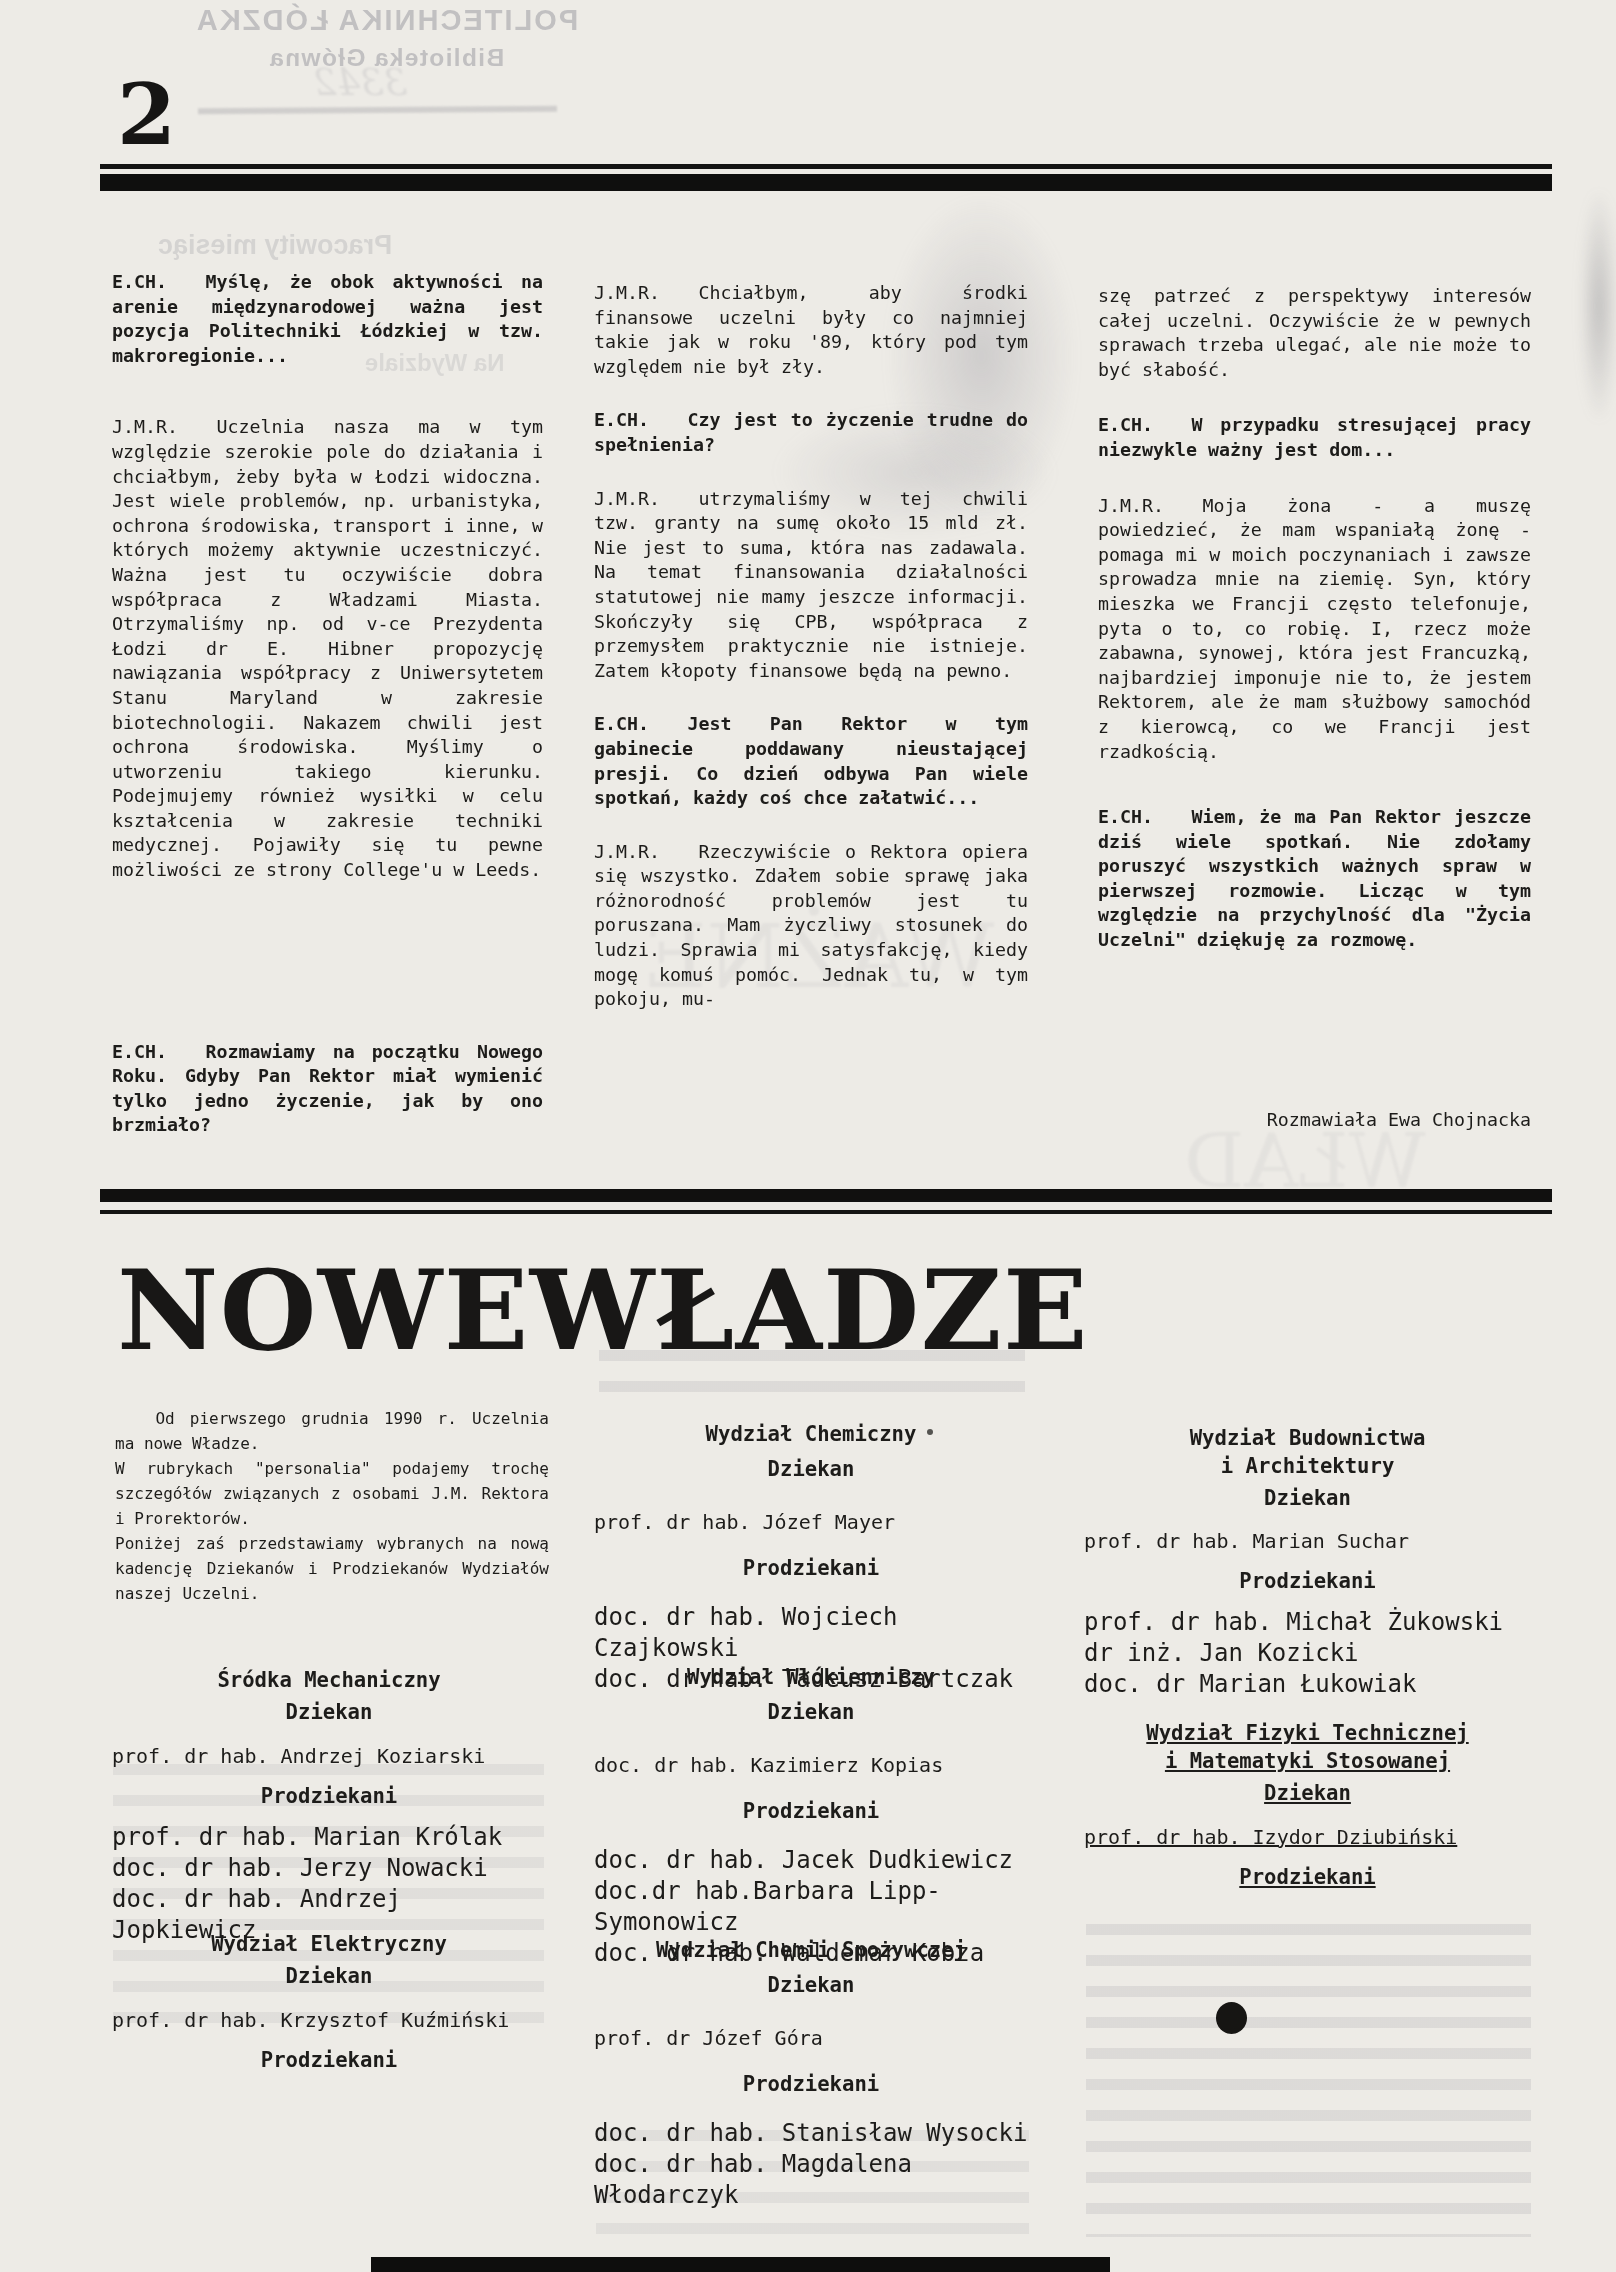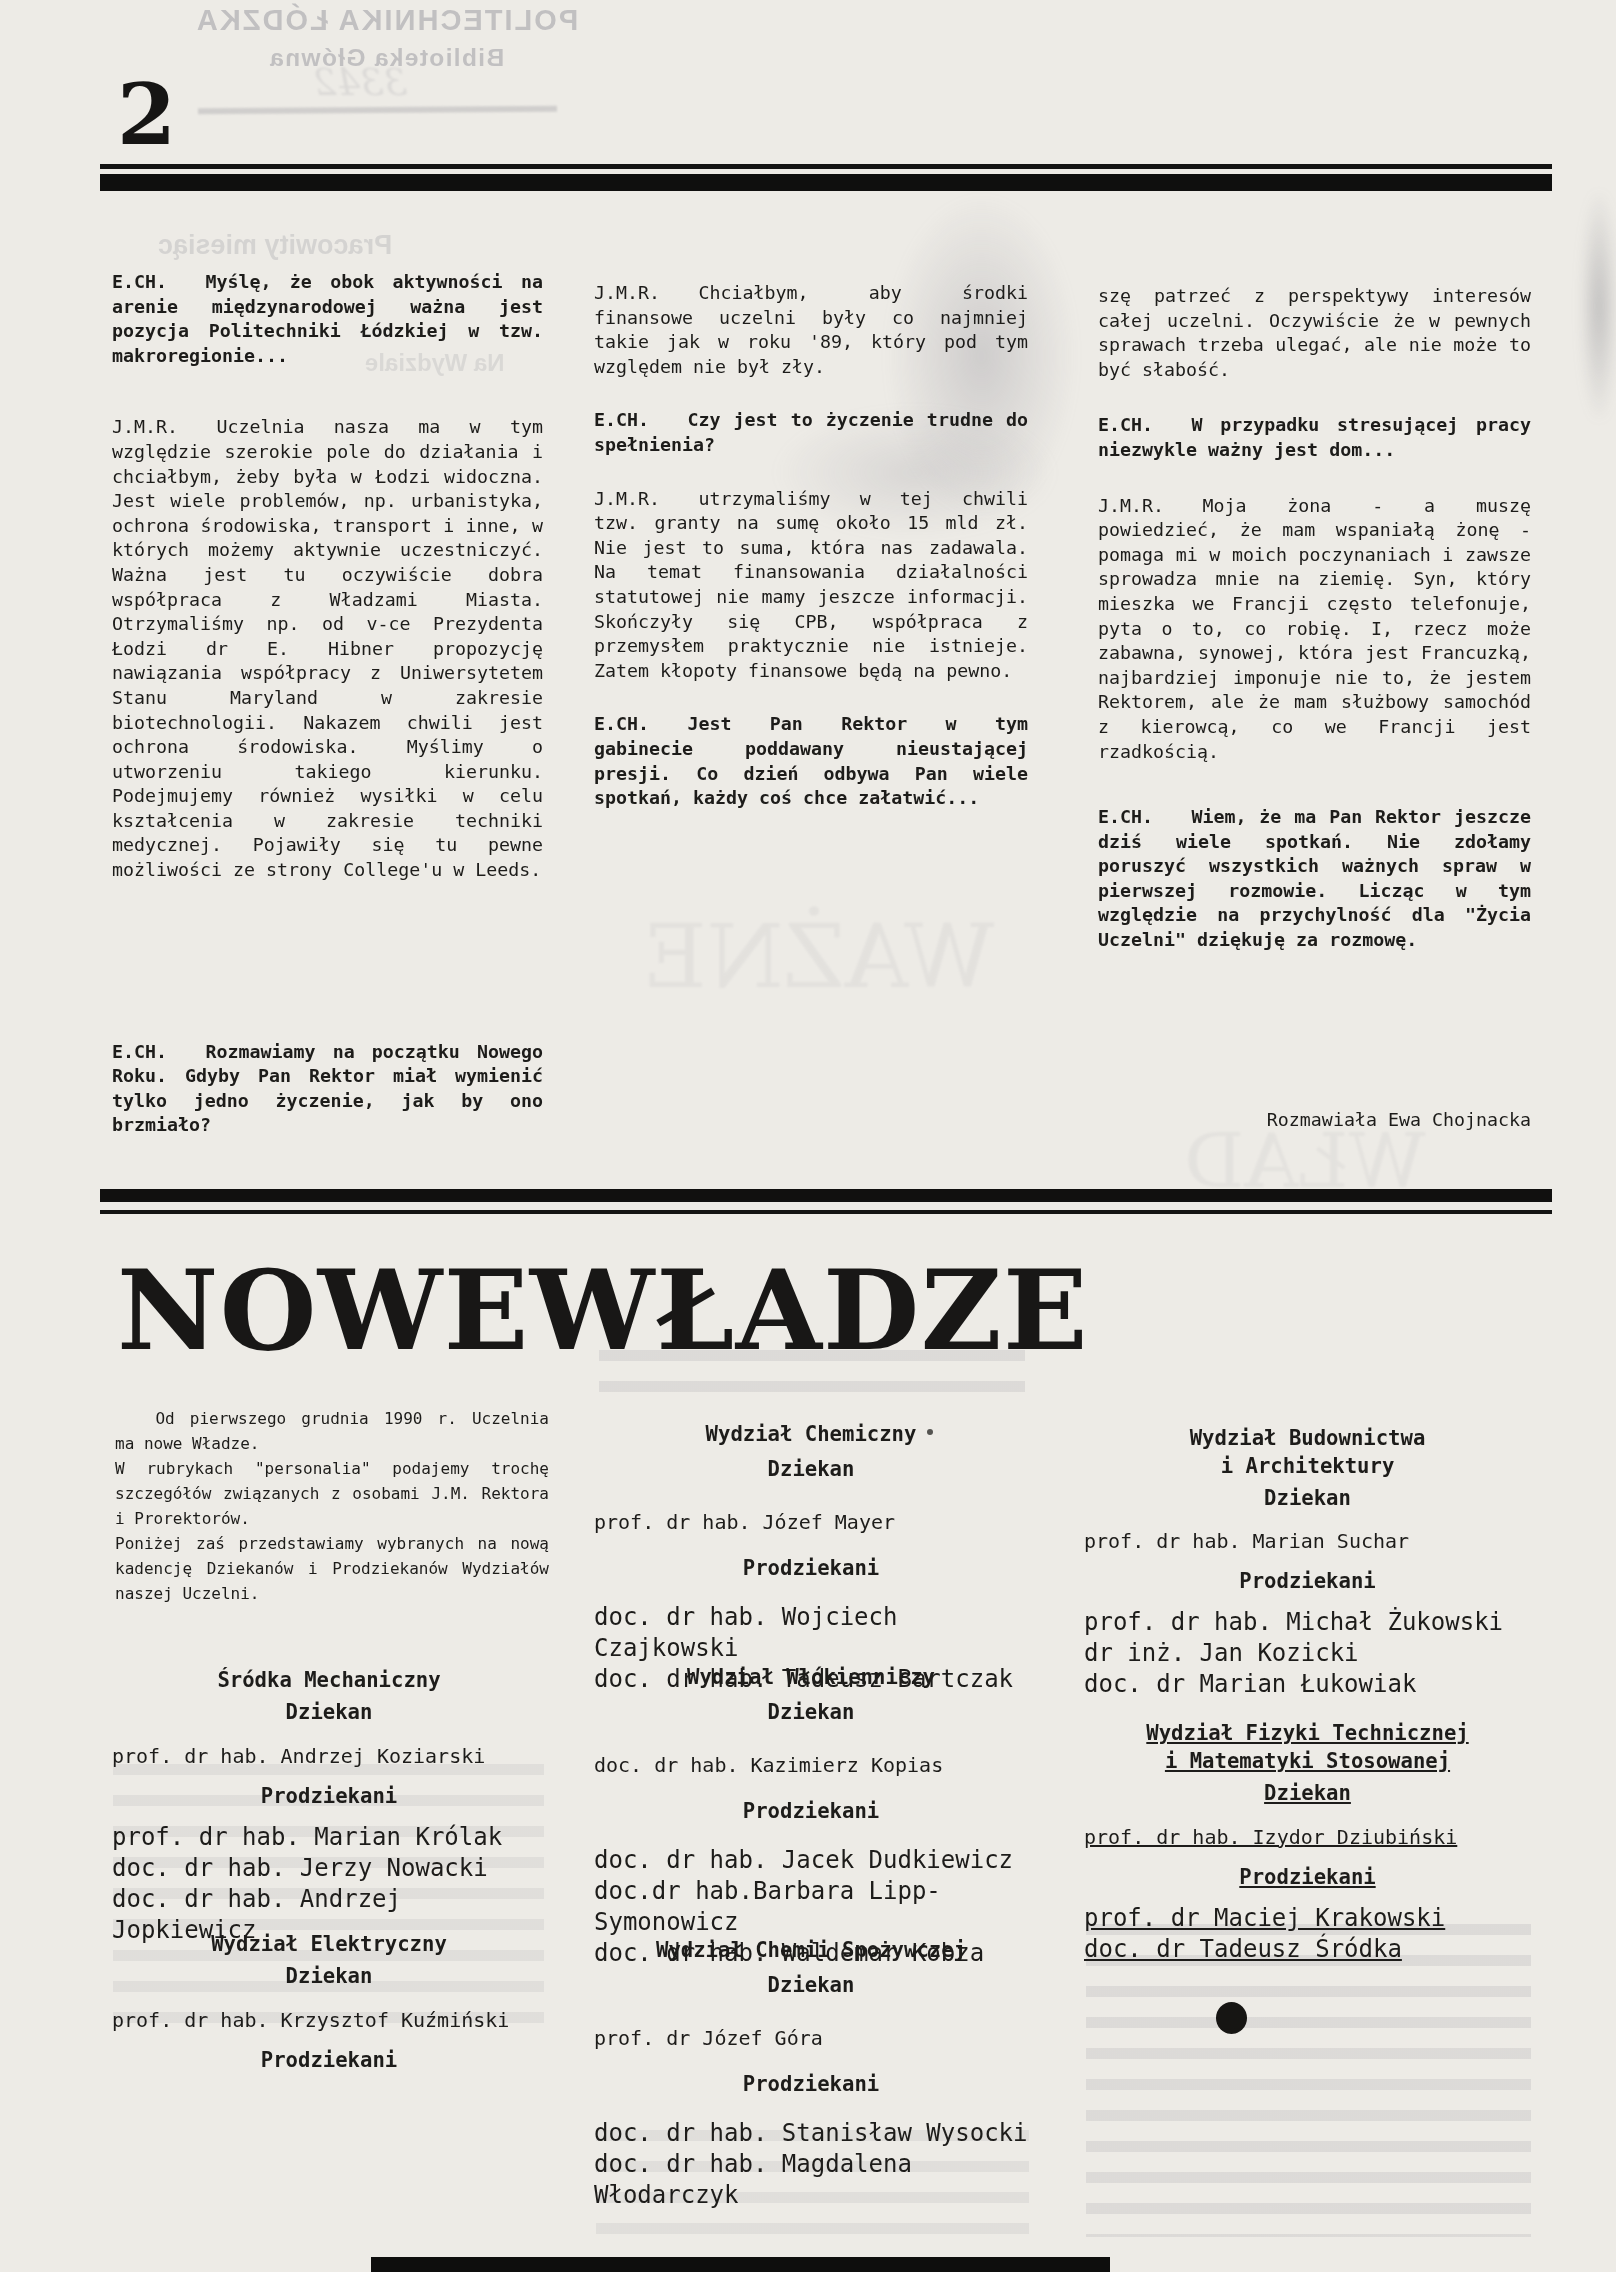--- a/index.html
+++ b/index.html
@@ -140,20 +140,21 @@
     <div class="int-col int-col-1">
       <p class="para q"><span class="speaker">E.CH.</span>Myślę, że obok aktywności na arenie międzynarodowej ważna jest pozycja Politechniki Łódzkiej w tzw. makroregionie...</p>
       <p class="para"><span class="speaker">J.M.R.</span>Uczelnia nasza ma w tym względzie szerokie pole do działania i chciałbym, żeby była w Łodzi widoczna. Jest wiele problemów, np. urbanistyka, ochrona środowiska, transport i inne, w których możemy aktywnie uczestniczyć. Ważna jest tu oczywiście dobra współpraca z Władzami Miasta. Otrzymaliśmy np. od v-ce Prezydenta Łodzi dr E. Hibner propozycję nawiązania współpracy z Uniwersytetem Stanu Maryland w zakresie biotechnologii. Nakazem chwili jest ochrona środowiska. Myślimy o utworzeniu takiego kierunku. Podejmujemy również wysiłki w celu kształcenia w zakresie techniki medycznej. Pojawiły się tu pewne możliwości ze strony College'u w Leeds.</p>
       <p class="para q"><span class="speaker">E.CH.</span>Rozmawiamy na początku Nowego Roku. Gdyby Pan Rektor miał wymienić tylko jedno życzenie, jak by ono brzmiało?</p>
     </div>
     <div class="int-col int-col-2">
       <p class="para"><span class="speaker">J.M.R.</span>Chciałbym, aby środki finansowe uczelni były co najmniej takie jak w roku '89, który pod tym względem nie był zły.</p>
       <p class="para q"><span class="speaker">E.CH.</span>Czy jest to życzenie trudne do spełnienia?</p>
       <p class="para"><span class="speaker">J.M.R.</span>utrzymaliśmy w tej chwili tzw. granty na sumę około 15 mld zł. Nie jest to suma, która nas zadawala. Na temat finansowania działalności statutowej nie mamy jeszcze informacji. Skończyły się CPB, współpraca z przemysłem praktycznie nie istnieje. Zatem kłopoty finansowe będą na pewno.</p>
       <p class="para q"><span class="speaker">E.CH.</span>Jest Pan Rektor w tym gabinecie poddawany nieustającej presji. Co dzień odbywa Pan wiele spotkań, każdy coś chce załatwić...</p>
+      <p class="para"><span class="speaker">J.M.R.</span>Rzeczywiście o Rektora opiera się wszystko. Zdałem sobie sprawę jaka różnorodność problemów jest tu poruszana. Mam życzliwy stosunek do ludzi. Sprawia mi satysfakcję, kiedy mogę komuś pomóc. Jednak tu, w tym pokoju, mu-</p>
     </div>
     <div class="int-col int-col-3">
       <p class="para">szę patrzeć z perspektywy interesów całej uczelni. Oczywiście że w pewnych sprawach trzeba ulegać, ale nie może to być słabość.</p>
       <p class="para q"><span class="speaker">E.CH.</span>W przypadku stresującej pracy niezwykle ważny jest dom...</p>
       <p class="para"><span class="speaker">J.M.R.</span>Moja żona - a muszę powiedzieć, że mam wspaniałą żonę - pomaga mi w moich poczynaniach i zawsze sprowadza mnie na ziemię. Syn, który mieszka we Francji często telefonuje, pyta o to, co robię. I, rzecz może zabawna, synowej, która jest Francuzką, najbardziej imponuje nie to, że jestem Rektorem, ale że mam służbowy samochód z kierowcą, co we Francji jest rzadkością.</p>
       <p class="para q"><span class="speaker">E.CH.</span>Wiem, że ma Pan Rektor jeszcze dziś wiele spotkań. Nie zdołamy poruszyć wszystkich ważnych spraw w pierwszej rozmowie. Licząc w tym względzie na przychylność dla "Życia Uczelni" dziękuję za rozmowę.</p>
     </div>
   </div>
 <div class="signature">Rozmawiała Ewa Chojnacka</div>
 
@@ -262,22 +263,18 @@
     <section class="faculty">
     <div class="fac-name">
         <div>Wydział Fizyki Technicznej</div>
         <div>i Matematyki Stosowanej</div>
       </div>
     <div class="fac-label dean-label">Dziekan</div>
     <div class="dean-list">
         <div>prof. dr hab. Izydor Dziubiński</div>
       </div>
     <div class="fac-label vice-label">Prodziekani</div>
-    <div class="vice-list">
-        <div>prof. dr Maciej Krakowski</div>
-        <div>doc. dr Tadeusz Śródka</div>
-      </div>
   </section>
   </div>
 
 <div class="black-dot"></div>
 <div class="bottom-bar"></div>
 
 
 </body></html>

